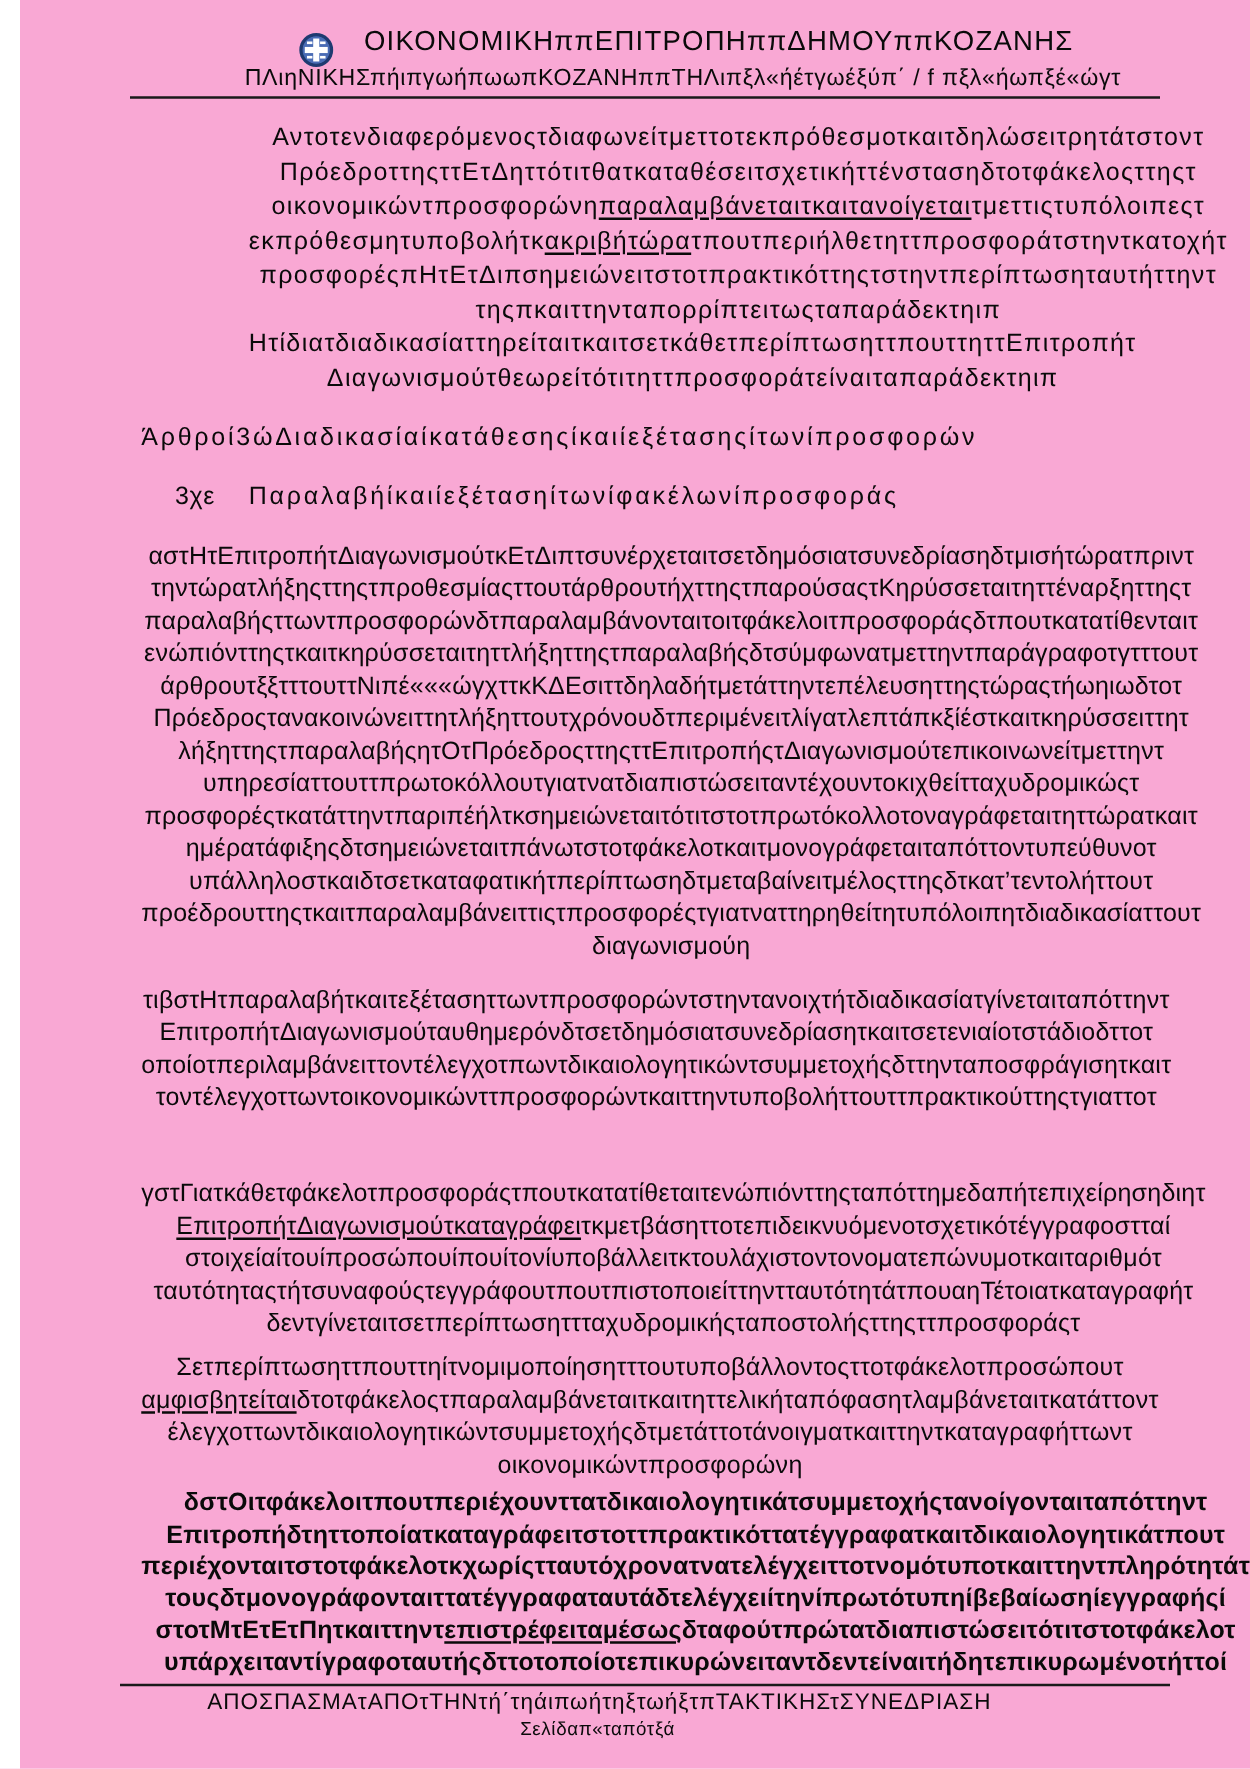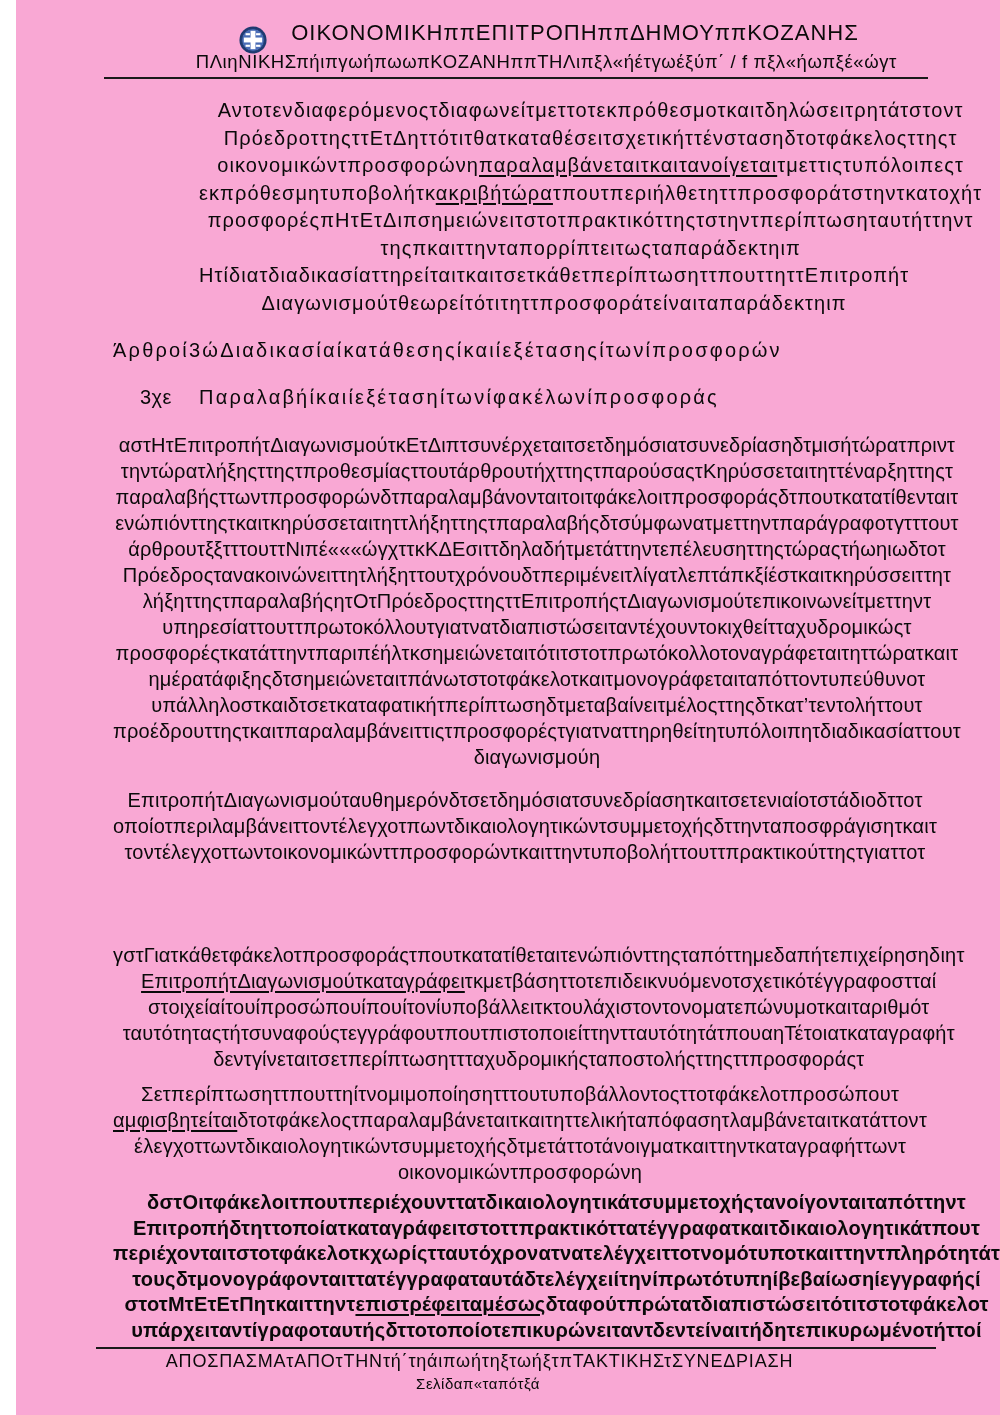--- a/index.html
+++ b/index.html
@@ -101,20 +101,21 @@
         <div class="line"><span class="">Πρόεδροςτανακοινώνειττητλήξηττουτχρόνουδτπεριμένειτλίγατλεπτάπκξίέστκαιτκηρύσσειττητ</span></div>
         <div class="line"><span class="">λήξηττηςτπαραλαβήςητΟτΠρόεδροςττηςττΕπιτροπήςτΔιαγωνισμούτεπικοινωνείτμεττηντ</span></div>
         <div class="line"><span class="">υπηρεσίαττουττπρωτοκόλλουτγιατνατδιαπιστώσειταντέχουντοκιχθείτταχυδρομικώςτ</span></div>
         <div class="line"><span class="">προσφορέςτκατάττηντπαριπέήλτκσημειώνεταιτότιτστοτπρωτόκολλοτοναγράφεταιτηττώρατκαιτ</span></div>
         <div class="line"><span class="">ημέρατάφιξηςδτσημειώνεταιτπάνωτστοτφάκελοτκαιτμονογράφεταιταπόττοντυπεύθυνοτ</span></div>
         <div class="line"><span class="">υπάλληλοστκαιδτσετκαταφατικήτπερίπτωσηδτμεταβαίνειτμέλοςττηςδτκατ’τεντολήττουτ</span></div>
         <div class="line"><span class="">προέδρουττηςτκαιτπαραλαμβάνειττιςτπροσφορέςτγιατναττηρηθείτητυπόλοιπητδιαδικασίαττουτ</span></div>
         <div class="line"><span class="">διαγωνισμούη</span></div>
       </div>
     <div class="block b6">
+        <div class="line"><span class="">τιβστΗτπαραλαβήτκαιτεξέτασηττωντπροσφορώντστηντανοιχτήτδιαδικασίατγίνεταιταπόττηντ</span></div>
         <div class="line"><span class="">ΕπιτροπήτΔιαγωνισμούταυθημερόνδτσετδημόσιατσυνεδρίασητκαιτσετενιαίοτστάδιοδττοτ</span></div>
         <div class="line"><span class="">οποίοτπεριλαμβάνειττοντέλεγχοτπωντδικαιολογητικώντσυμμετοχήςδττηνταποσφράγισητκαιτ</span></div>
         <div class="line"><span class="">τοντέλεγχοττωντοικονομικώνττπροσφορώντκαιττηντυποβολήττουττπρακτικούττηςτγιαττοτ</span></div>
       </div>
     <div class="block b7">
         <div class="line"><span class="">γστΓιατκάθετφάκελοτπροσφοράςτπουτκατατίθεταιτενώπιόνττηςταπόττημεδαπήτεπιχείρησηδιητ</span></div>
         <div class="line"><span class="u ">ΕπιτροπήτΔιαγωνισμούτκαταγράφει</span><span class="">τκμετβάσηττοτεπιδεικνυόμενοτσχετικότέγγραφοστταί</span></div>
         <div class="line"><span class="">στοιχείαίτουίπροσώπουίπουίτονίυποβάλλειτκτουλάχιστοντονοματεπώνυμοτκαιταριθμότ</span></div>
         <div class="line"><span class="">ταυτότηταςτήτσυναφούςτεγγράφουτπουτπιστοποιείττηντταυτότητάτπουαηΤέτοιατκαταγραφήτ</span></div>
         <div class="line"><span class="">δεντγίνεταιτσετπερίπτωσηττταχυδρομικήςταποστολήςττηςττπροσφοράςτ</span></div>

